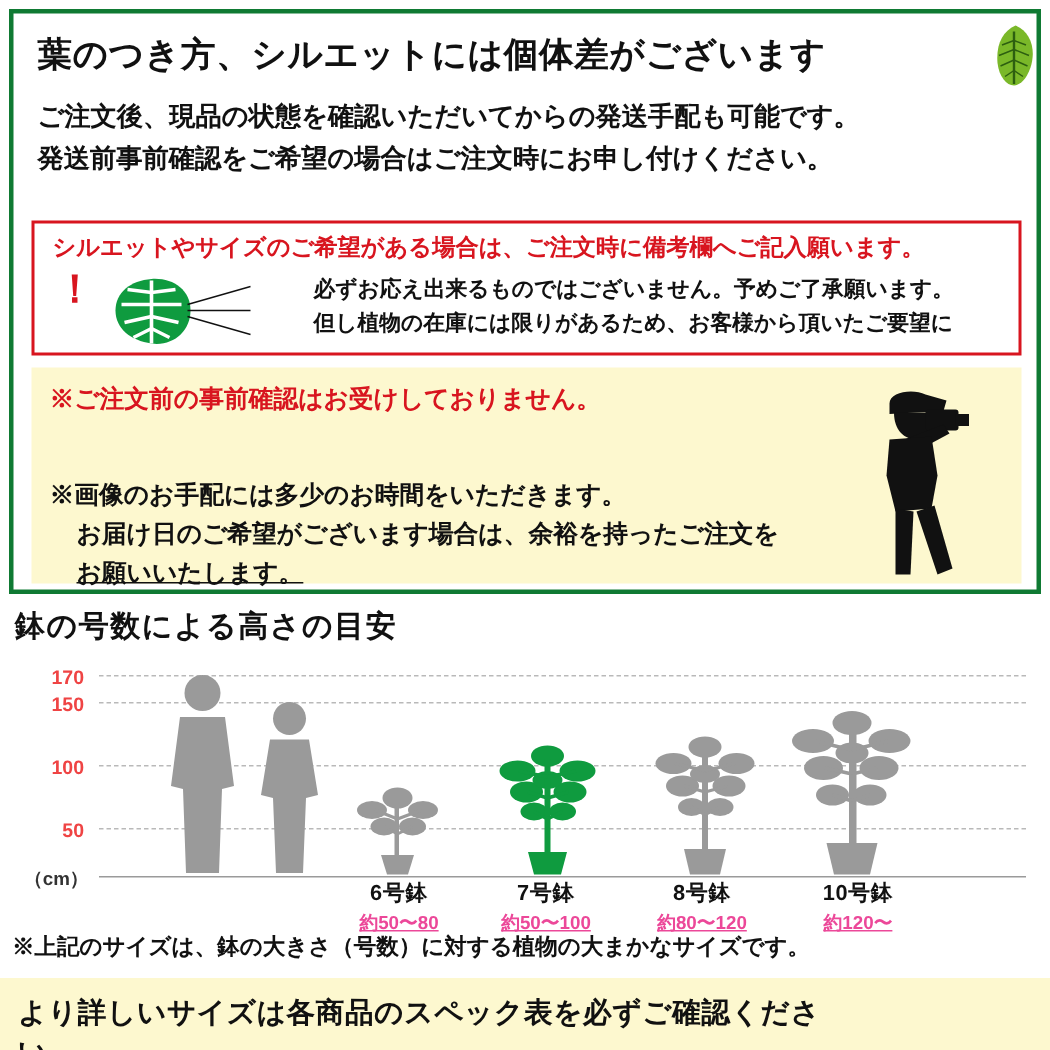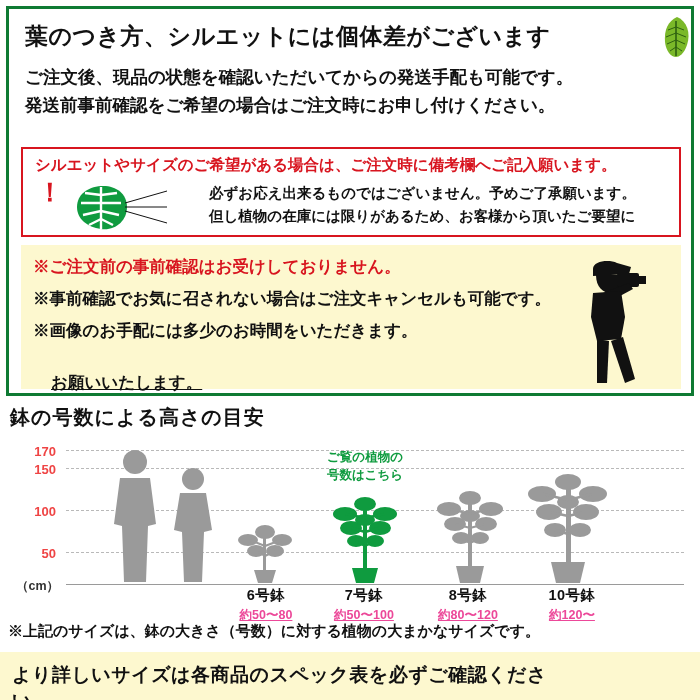--- a/index.html
+++ b/index.html
@@ -277,22 +277,22 @@
       </span>
 
       <div class="red-body">
         <div>必ずお応え出来るものではございません。予めご了承願います。</div>
         <div>但し植物の在庫には限りがあるため、お客様から頂いたご要望に</div>
       </div>
     </div>
 
     <div class="yellow-box">
       <div class="y-line y1">※ご注文前の事前確認はお受けしておりません。</div>
-      <div class="y-line y2">※事前確認でお気に召されない場合はご注文キャンセルも可能です。</div>
       <div class="y-line y3">※画像のお手配には多少のお時間をいただきます。</div>
+      <div class="y-line y4">お届け日のご希望がございます場合は、余裕を持ったご注文を</div>
       <div class="y-line y5">お願いいたします。</div>
 
       <span class="photographer">
         <svg width="108" height="128" viewBox="0 0 108 128">
           <g fill="#111111">
 
             <path d="M30 12 C30 4 46 2 54 6 L68 10 L66 17 L30 19 Z"></path>
 
             <path d="M33 18 C33 30 40 36 48 36 C56 36 60 30 60 22 L60 18 Z"></path>
 
@@ -337,24 +337,20 @@
     </span>
     <span style="position:absolute;left:158px;top:32px;">
       <svg width="50" height="116" viewBox="0 0 50 116">
         <g fill="#9a9a9a">
           <circle cx="25" cy="11" r="11"></circle>
           <path d="M12 25 L38 25 L44 62 L36 64 L34 114 L16 114 L14 64 L6 62 Z"></path>
         </g>
       </svg>
     </span>
 
-    <div class="note-green">
-      <div>ご覧の植物の</div>
-      <div>号数はこちら</div>
-    </div>
 
     <span style="position:absolute;left:222px;top:84px;">
       <svg width="66" height="64" viewBox="0 0 66 64">
         <g fill="#9a9a9a">
           <ellipse cx="33" cy="12" rx="10" ry="7"></ellipse>
           <ellipse cx="16" cy="20" rx="10" ry="6"></ellipse>
           <ellipse cx="50" cy="20" rx="10" ry="6"></ellipse>
           <ellipse cx="24" cy="31" rx="9" ry="6"></ellipse>
           <ellipse cx="43" cy="31" rx="9" ry="6"></ellipse>
           <rect x="31" y="14" width="3" height="36"></rect>

